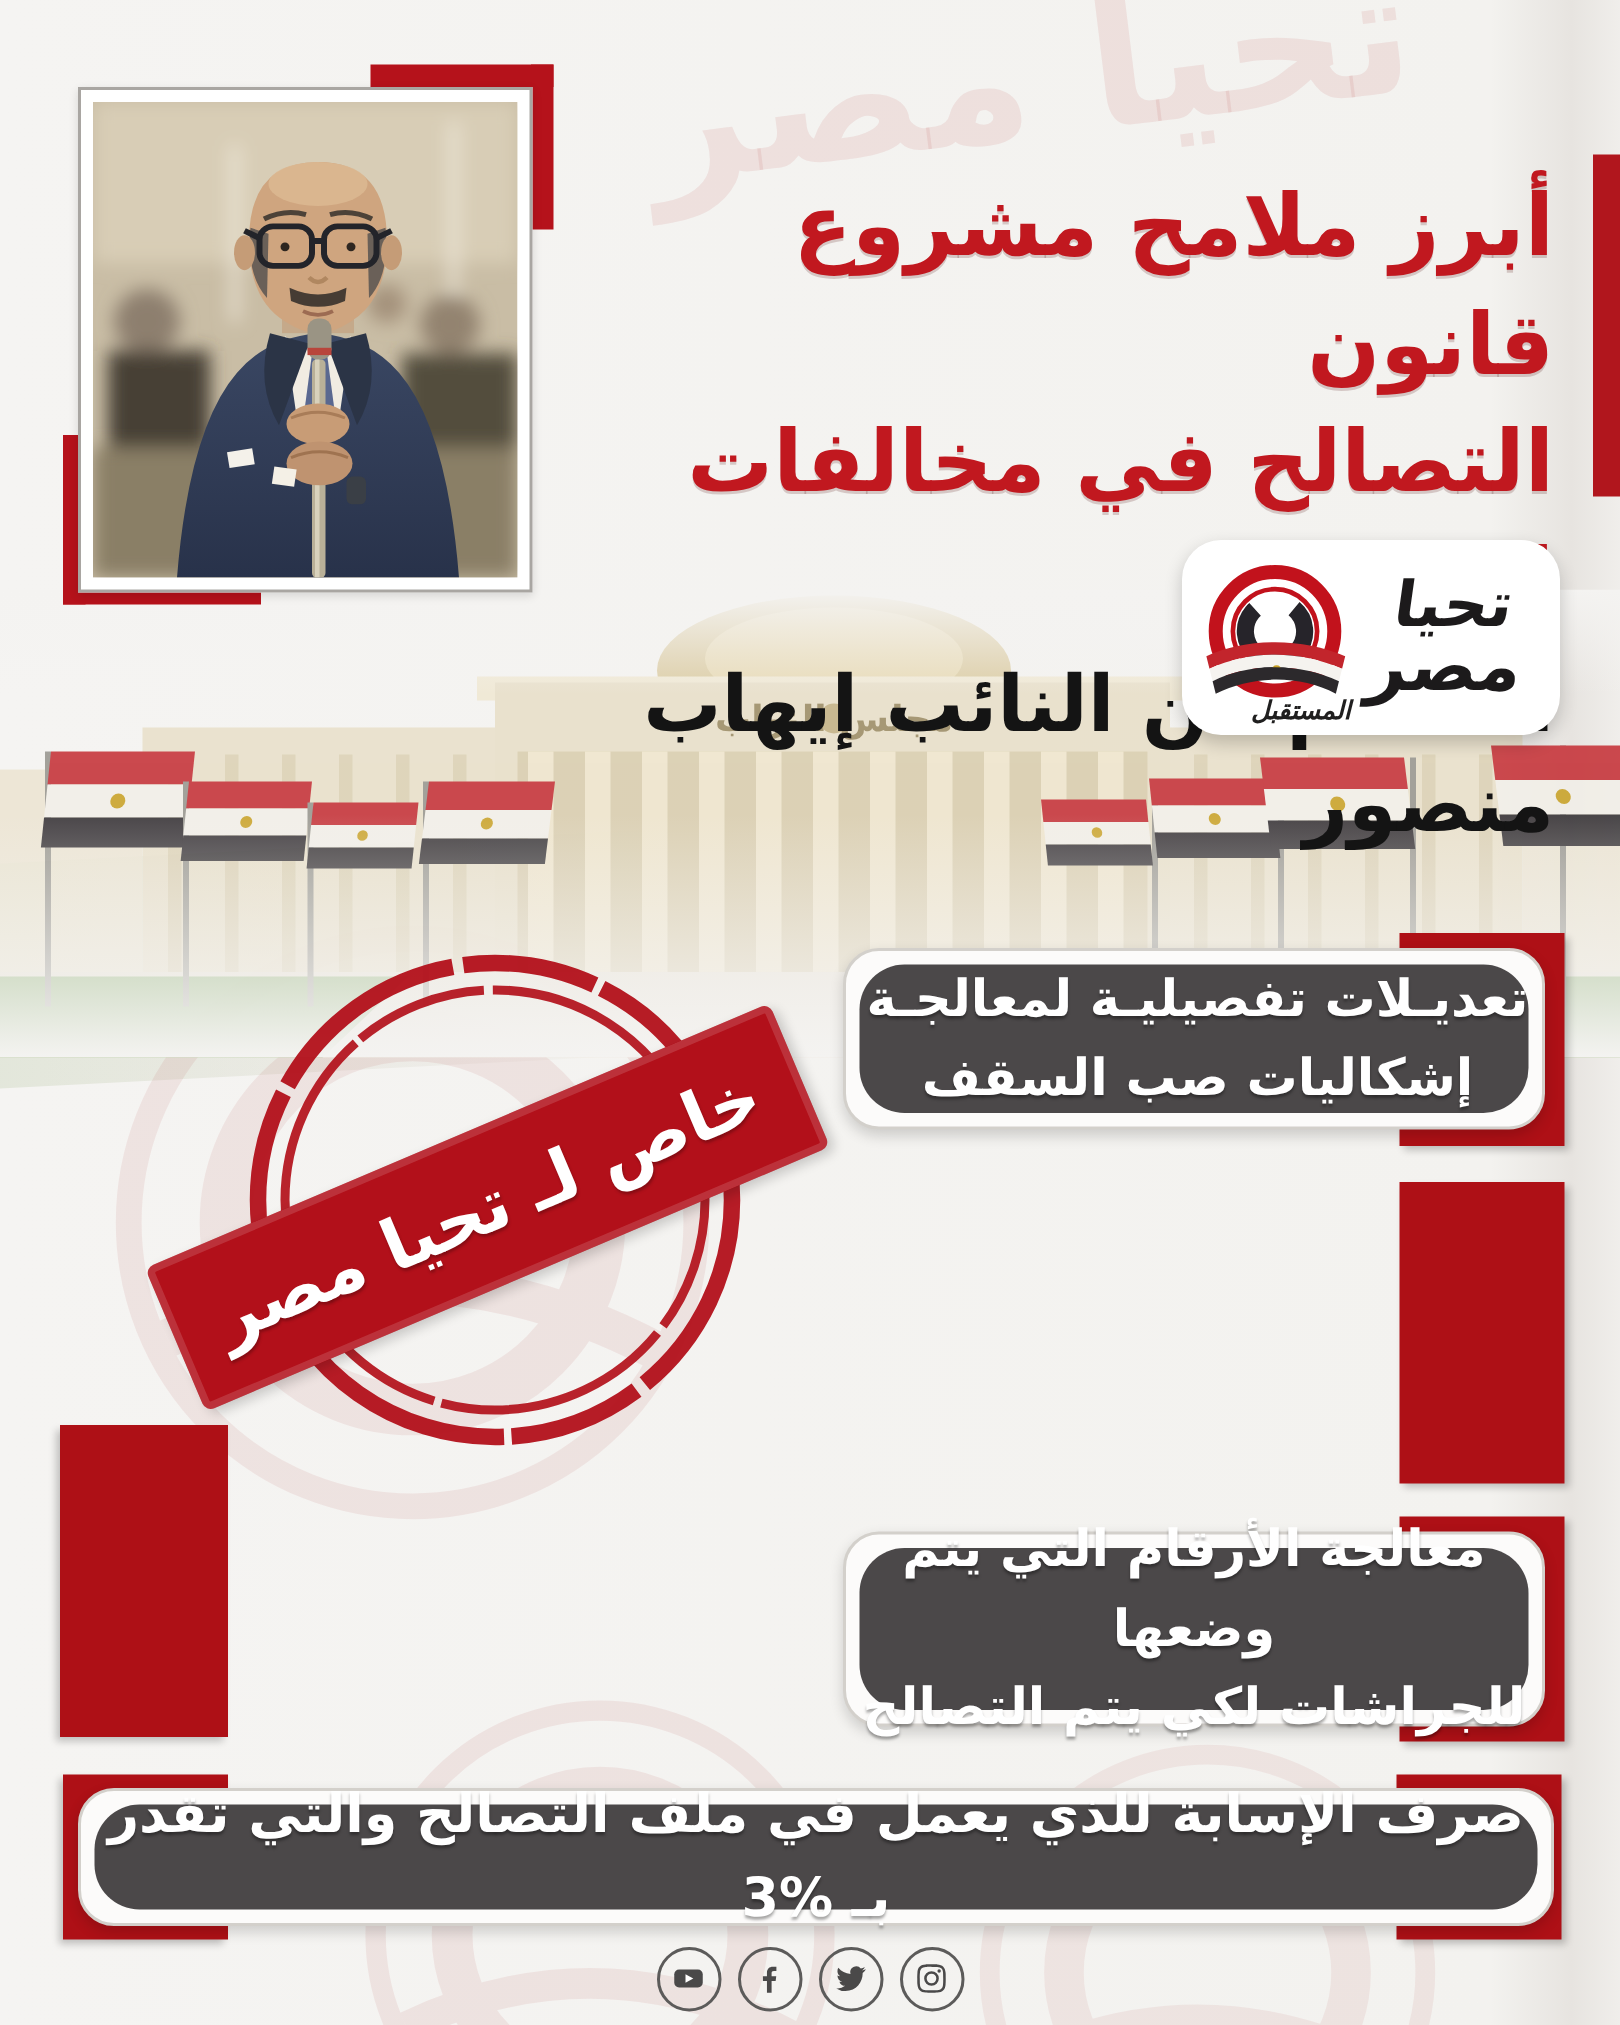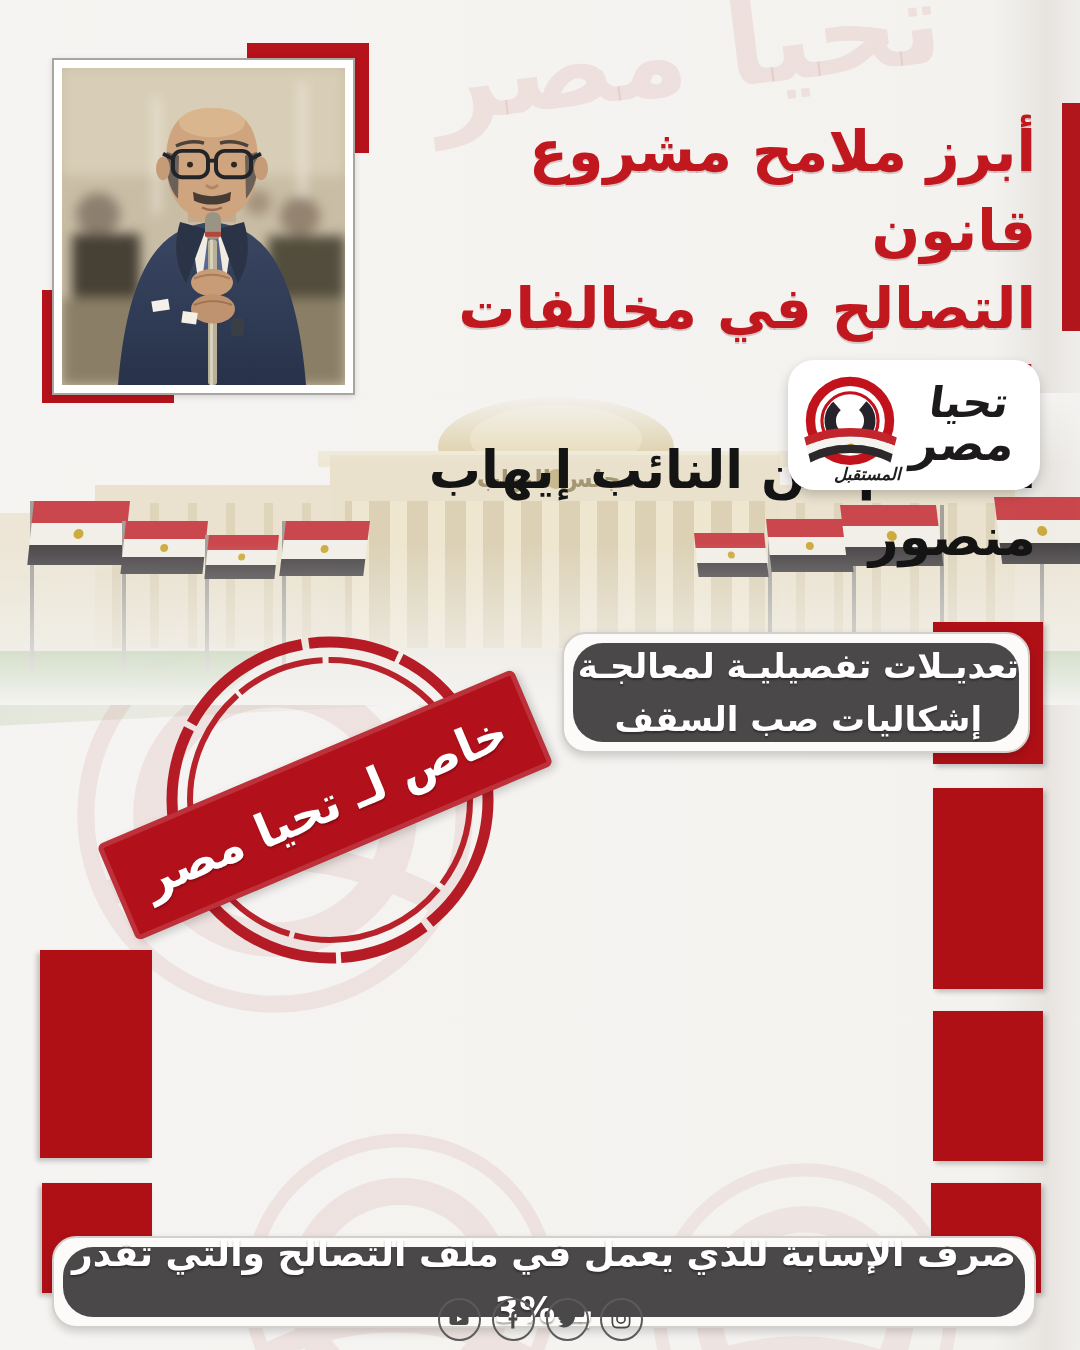--- a/index.html
+++ b/index.html
@@ -348,24 +348,30 @@
         <p style="font-size:34px;">تعديـلات تفصيليـة لمعالجـة
 إشكاليات صب السقف</p>
       </div>
   </div>
 
   <div class="bracket" style="left:933px;top:788px;width:110px;height:201px;"></div>
 
   <div class="bracket" style="left:40px;top:950px;width:112px;height:208px;box-shadow:-3px 3px 5px rgba(0,0,0,.22);"></div>
 
   <div class="bracket" style="left:933px;top:1011px;width:110px;height:150px;"></div>
+  <div class="panel" style="left:562px;top:1021px;width:468px;height:130px;">
+    <div class="panel-inner ar">
+        <p style="font-size:34px;">معالجة الأرقام التي يتم وضعها
+للجراشات لكي يتم التصالح</p>
+      </div>
+  </div>
 
   <div class="bracket" style="left:42px;top:1183px;width:110px;height:110px;box-shadow:-3px 3px 5px rgba(0,0,0,.22);"></div>
   <div class="bracket" style="left:931px;top:1183px;width:110px;height:110px;"></div>
-  <div class="panel" style="left:52px;top:1192px;width:984px;height:92px;margin-top:44px;">
+  <div class="panel" style="left:52px;top:1192px;width:984px;height:92px;">
     <div class="panel-inner ar">
         <p style="font-size:36px;">صرف الإسابة للذي يعمل في ملف التصالح والتي تقدر بـ %3</p>
       </div>
   </div>
 
   <div class="footer">
     <div class="soc">
       <svg viewBox="0 0 24 24">
           <rect x="2.5" y="6" width="19" height="12" rx="3.2"></rect>
           <path d="M10 9.2v5.6l5.2-2.8z" fill="#fff"></path>

